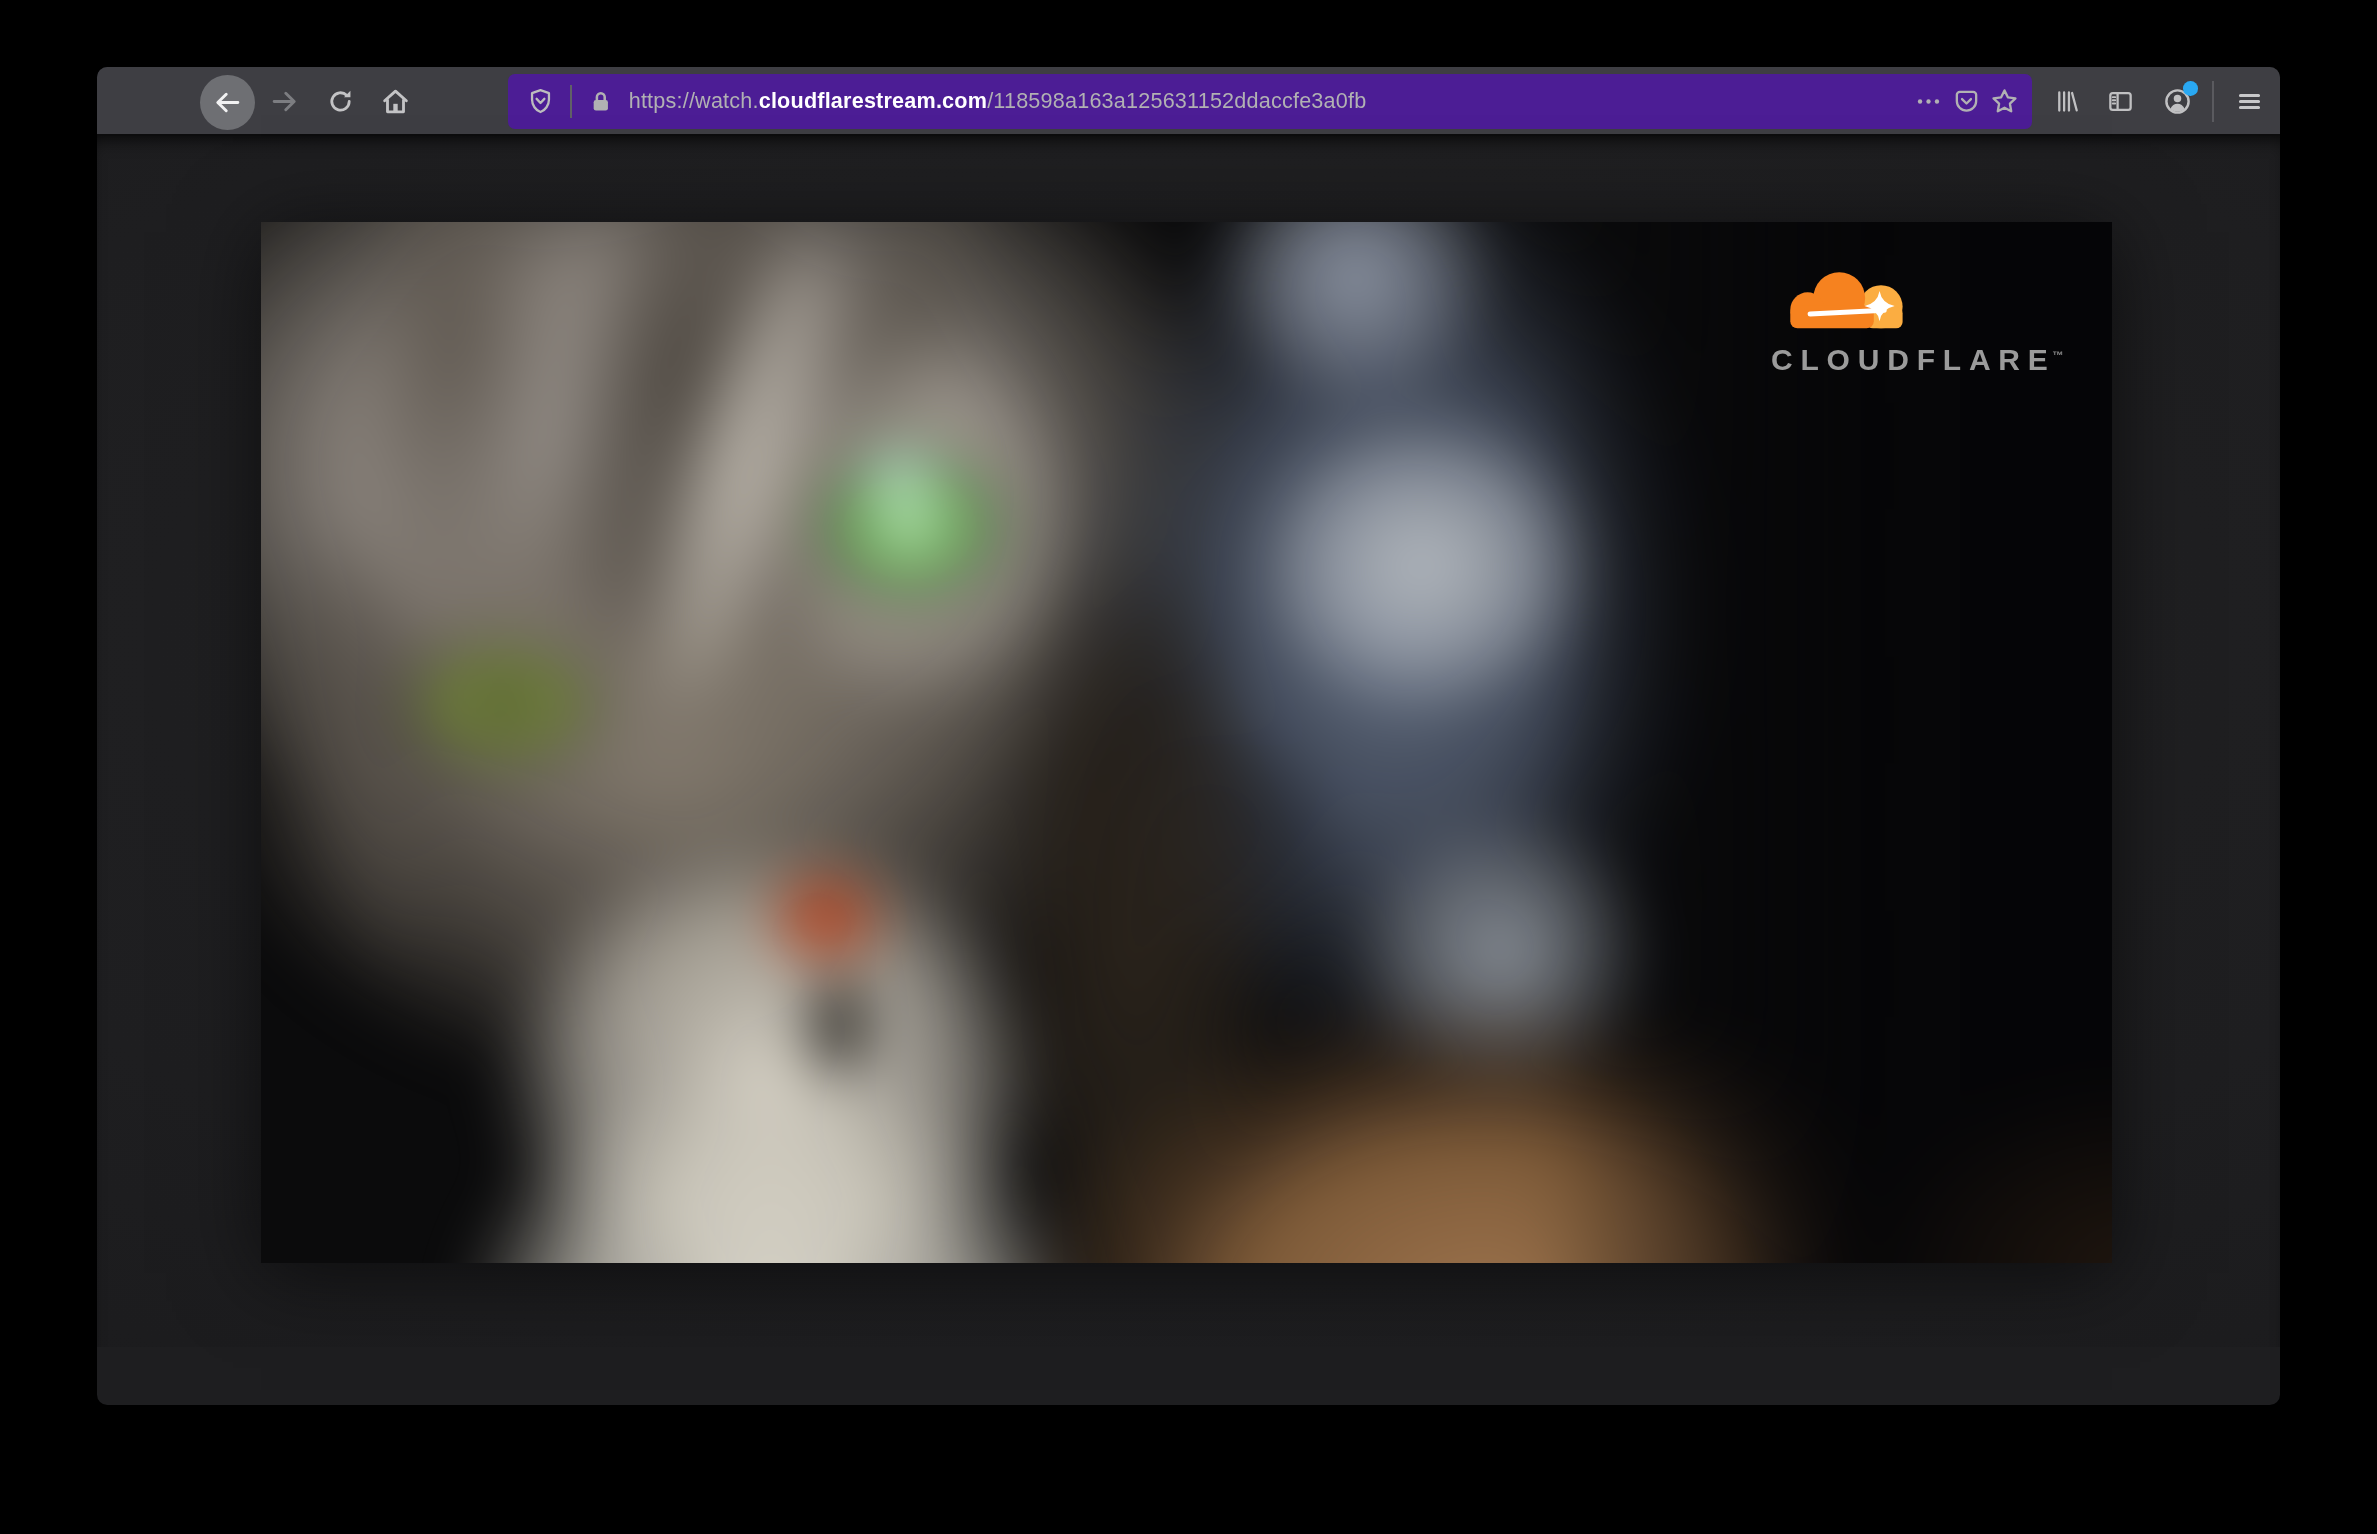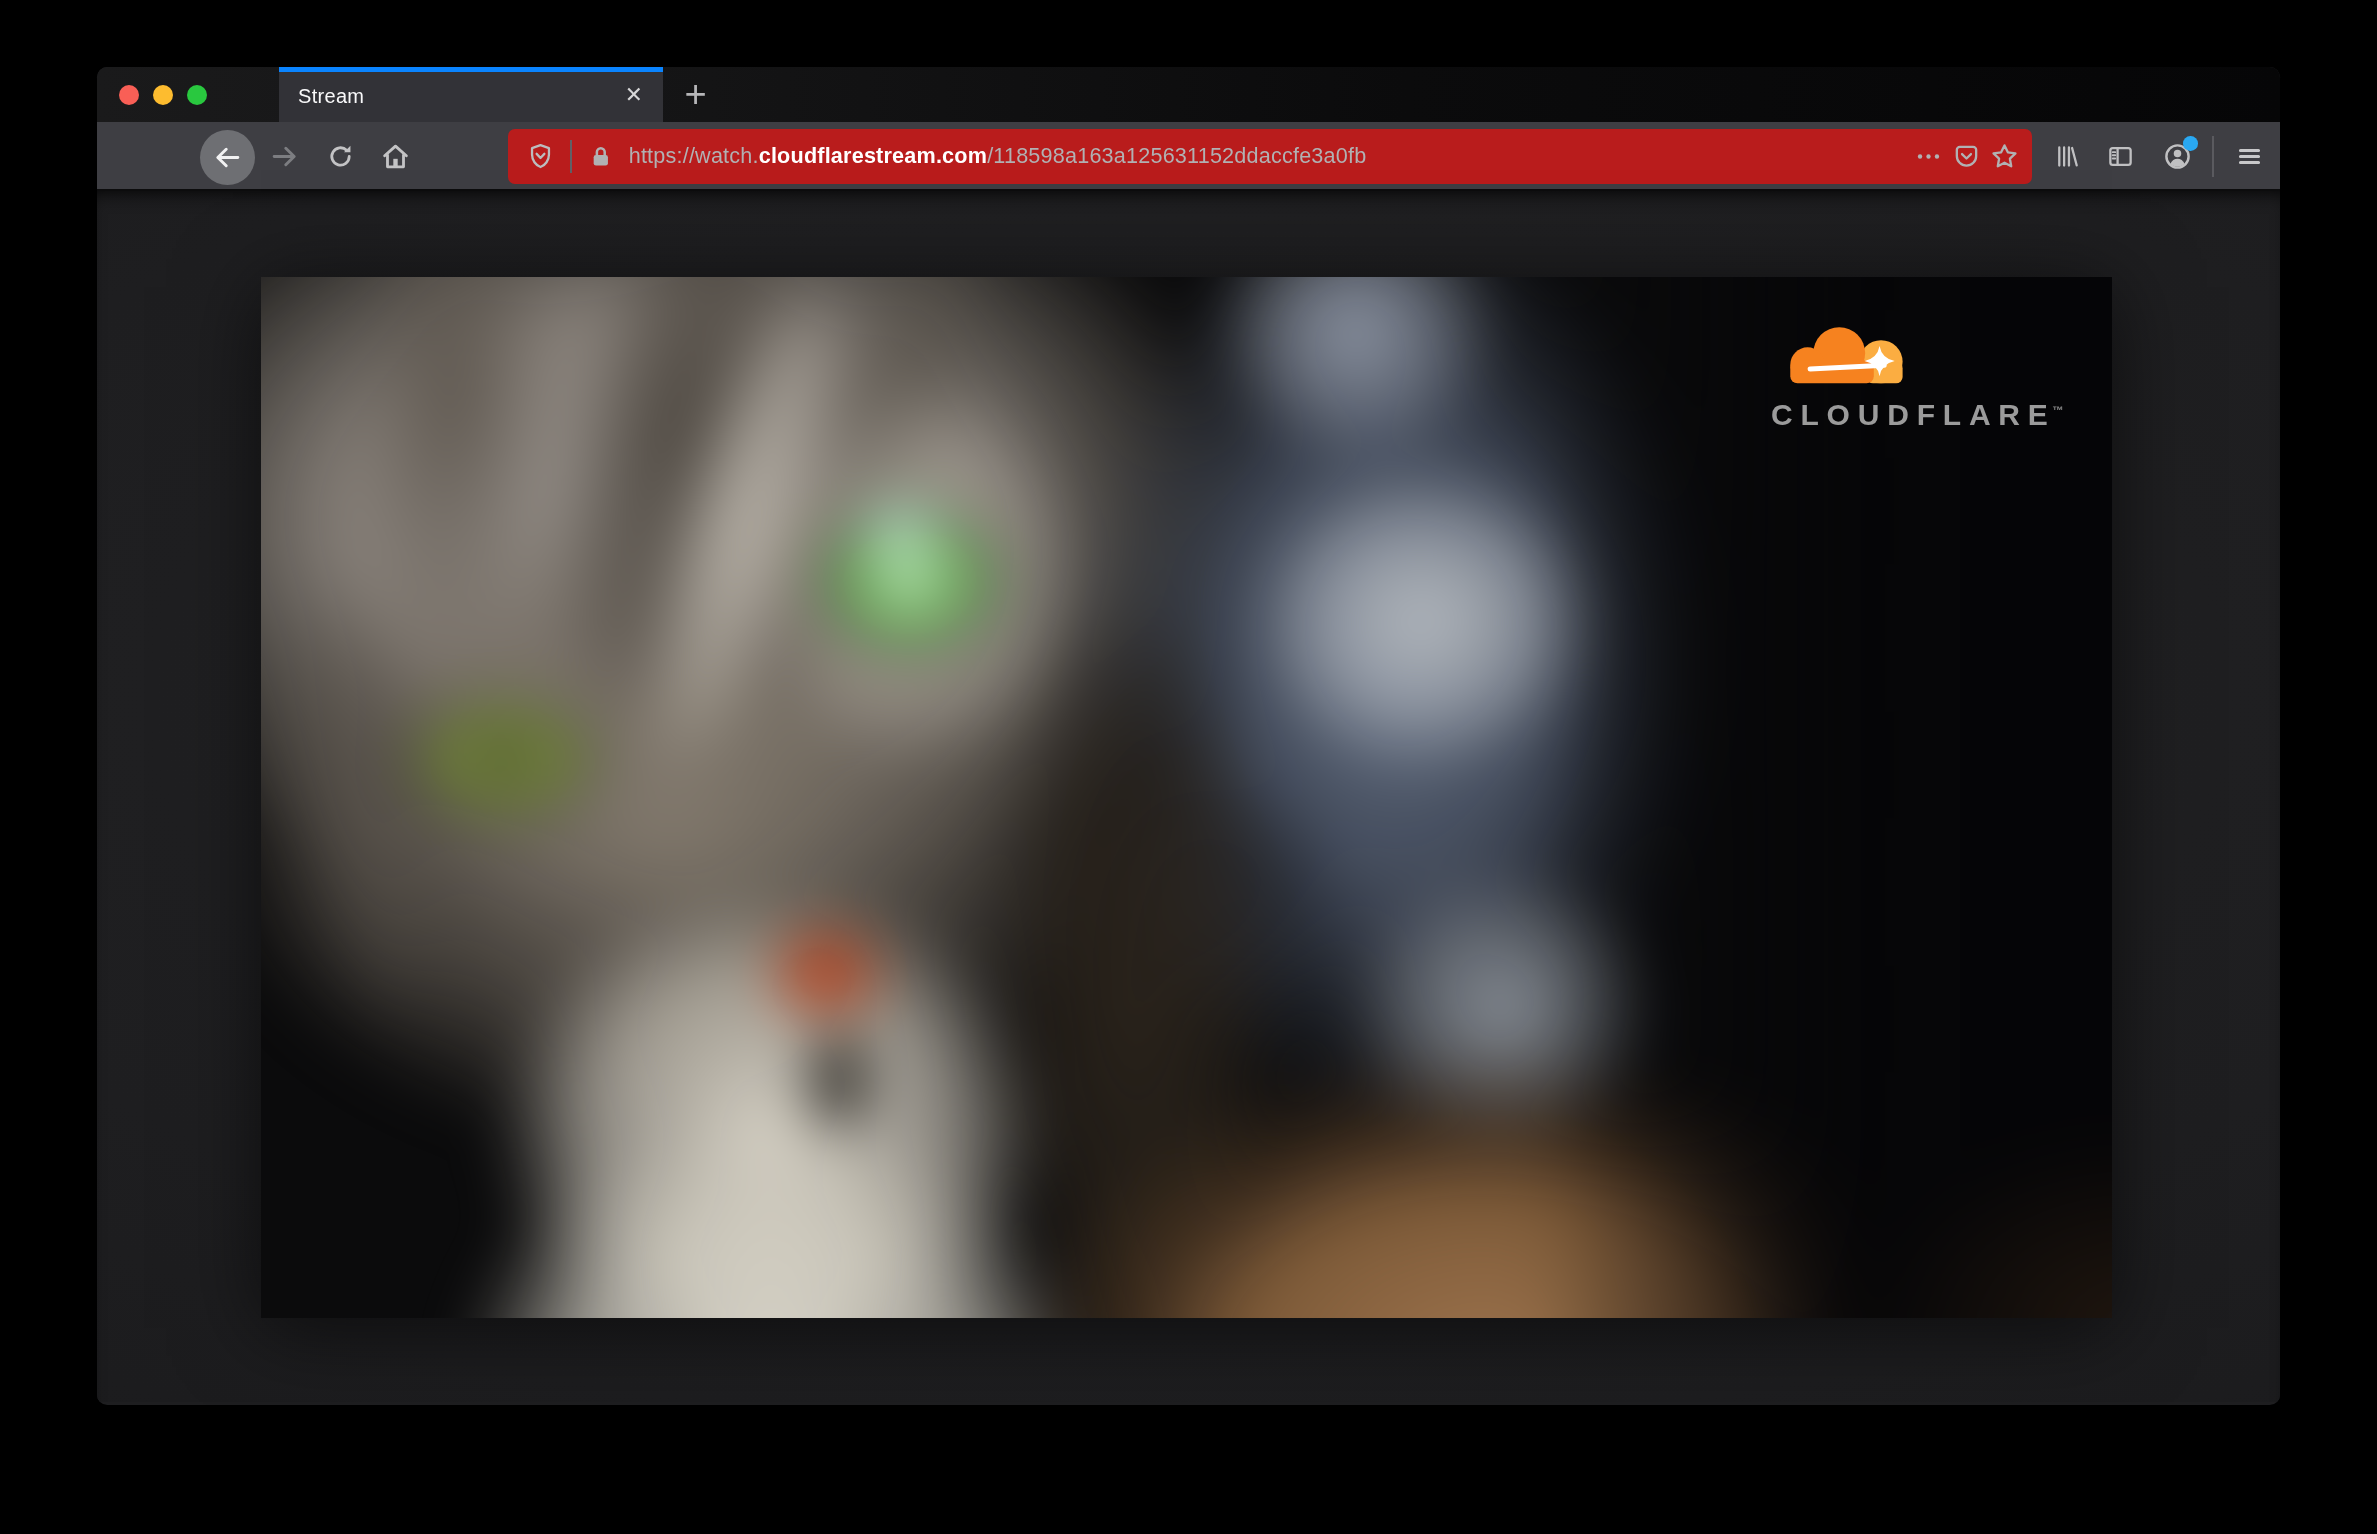--- a/index.html
+++ b/index.html
@@ -53,21 +53,21 @@
   .lib-btn{left:1951px;}
   .side-btn{left:2004px;}
   .acct-btn{left:2061px;}
   .menu-btn{left:2133px;}
   .toolbar-divider{position:absolute;left:2115px;top:13.8px;width:1.7px;height:41px;background:#5a5a5f;}
   .acct-dot{position:absolute;top:-1.7px;right:-1.7px;width:14.7px;height:14.7px;border-radius:50%;
     background:var(--notification-dot);}
 
   
   .urlbar{position:absolute;left:411px;top:6.9px;width:1524px;height:55px;border-radius:6.9px;
-    background:#b91c1c;display:flex;align-items:center;padding:0 8.6px 0 13.8px;}
+    background:#4c1d95;display:flex;align-items:center;padding:0 8.6px 0 13.8px;}
   .urlbar .chip{width:38px;height:38px;display:flex;align-items:center;justify-content:center;flex:0 0 auto;}
   .url-divider{width:1.7px;height:33px;background:#606066;margin:0 10.3px;flex:0 0 auto;}
   .url-text{margin-left:8.6px;font-size:21.6px;letter-spacing:0.2px;white-space:nowrap;
     color:#b1b1b3;flex:0 1 auto;overflow:hidden;}
   .url-text .domain{color:#ffffff;font-weight:bold;}
   .url-actions{margin-left:auto;display:flex;align-items:center;}
 
   svg.ic{display:block;}
 
   
@@ -117,35 +117,20 @@
   .cf-cloud{width:148px;height:72px;margin:0 8.6px 3.4px 0;}
   .cf-text{font-size:30px;font-weight:bold;letter-spacing:7.8px;color:var(--wordmark-gray);
     white-space:nowrap;}
   .cf-text .tm{font-size:11.2px;vertical-align:super;letter-spacing:0;margin-left:-3.4px;color:#8a8a8a;}
 </style>
 </head>
 <body>
 
 <div class="window">
 
-  <div class="tabbar">
-    <div class="traffic">
-      <span class="light close"></span>
-      <span class="light min"></span>
-      <span class="light max"></span>
-    </div>
-
-    <div class="tab">
-      <span class="tab-line"></span>
-      <span class="tab-title">Stream</span>
-      <span class="tab-close">✕</span>
-    </div>
-
-    <div class="newtab">+</div>
-  </div>
 
   <div class="toolbar">
 
     <div class="tool-btn back-btn">
       <svg class="ic" width="31" height="31" viewBox="0 0 24 24">
         <path d="M20 12H4.7M11 5.6 4.5 12l6.5 6.4" fill="none" stroke="#f2f2f3" stroke-width="2.3" stroke-linecap="round" stroke-linejoin="round"></path>
       </svg>
     </div>
 
     <div class="tool-btn fwd-btn">

